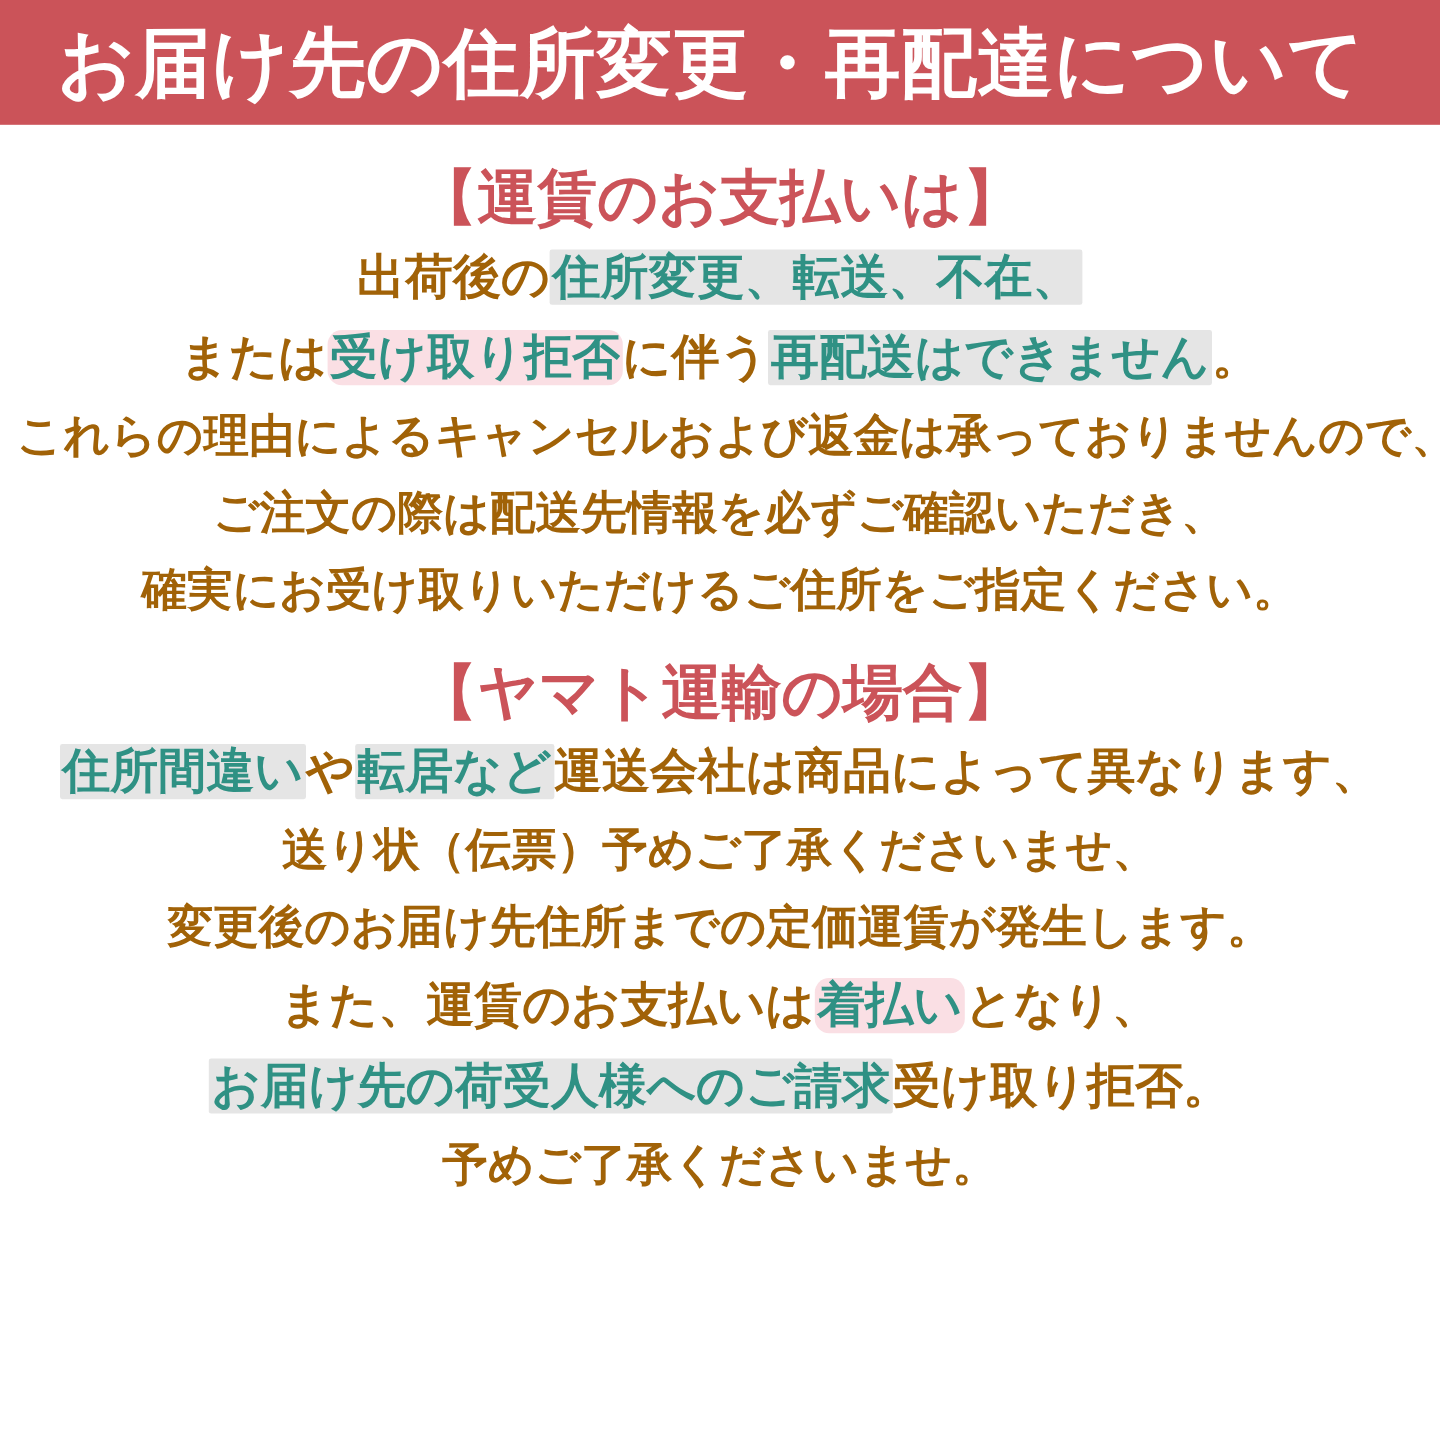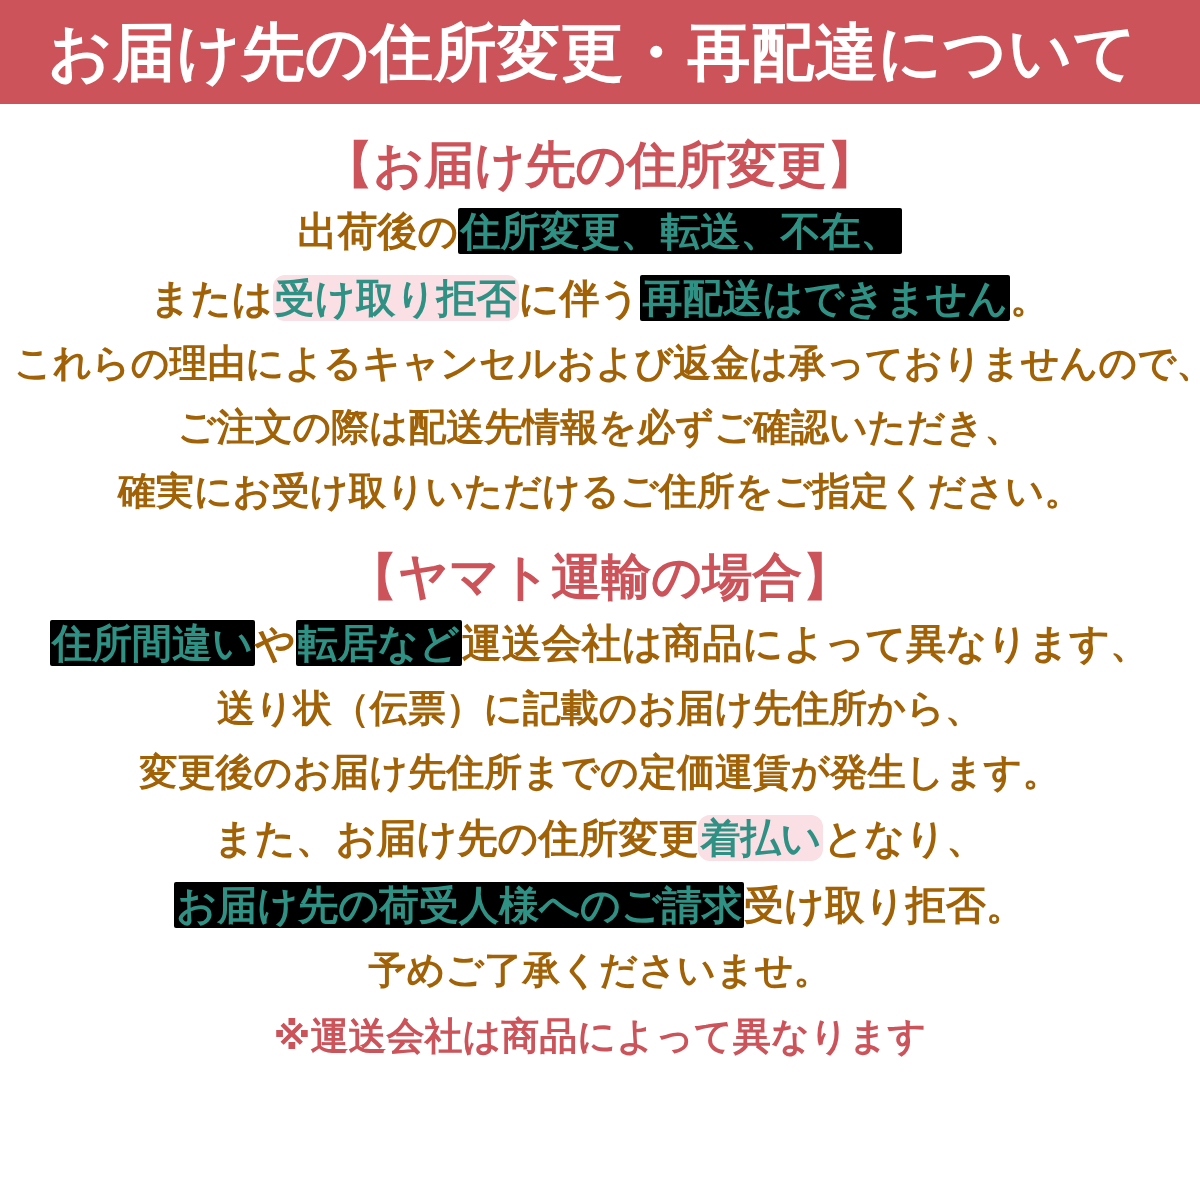--- a/index.html
+++ b/index.html
@@ -56,21 +56,21 @@
     font-size: 40px;
     font-weight: 700;
     line-height: 1.42;
     white-space: nowrap;
   }
   .line.sm {
     font-size: 38px;
   }
   .hl-green {
     color: #2f9184;
-    background: #000000;
+    background: #e5e5e5;
     padding: 0 2px;
     border-radius: 2px;
   }
   .hl-pink {
     color: #2f9184;
     background: #fadfe4;
     padding: 0 2px;
     border-radius: 12px;
   }
   .plain {
@@ -91,21 +91,21 @@
 <body>
 
 <div class="page">
 
   <div class="header-band">
     <div class="header-title">お届け先の住所変更・再配達について</div>
   </div>
 
   <div class="content">
 
-    <div class="section-heading heading-1">【お届け先の住所変更】</div>
+    <div class="section-heading heading-1">【運賃のお支払いは】</div>
 
     <div class="block block-maker">
       <div class="line">
         <span class="plain">出荷後の</span><span class="hl-green">住所変更、転送、不在、</span>
       </div>
       <div class="line">
         <span class="plain">または</span><span class="hl-pink">受け取り拒否</span><span class="plain">に伴う</span><span class="hl-green">再配送はできません</span><span class="plain">。</span>
       </div>
       <div class="line sm">
         <span class="plain">これらの理由によるキャンセルおよび返金は承っておりませんので、</span>
@@ -118,32 +118,31 @@
       </div>
     </div>
 
     <div class="section-heading heading-2">【ヤマト運輸の場合】</div>
 
     <div class="block block-yamato">
       <div class="line">
         <span class="hl-green">住所間違い</span><span class="plain">や</span><span class="hl-green">転居など</span><span class="plain">運送会社は商品によって異なります、</span>
       </div>
       <div class="line sm">
-        <span class="plain">送り状（伝票）に記載のお届け先住所から、</span>
+        <span class="plain">送り状（伝票）予めご了承くださいませ、</span>
       </div>
       <div class="line sm">
         <span class="plain">変更後のお届け先住所までの定価運賃が発生します。</span>
       </div>
       <div class="line">
-        <span class="plain">また、お届け先の住所変更</span><span class="hl-pink">着払い</span><span class="plain">となり、</span>
+        <span class="plain">また、運賃のお支払いは</span><span class="hl-pink">着払い</span><span class="plain">となり、</span>
       </div>
       <div class="line">
         <span class="hl-green">お届け先の荷受人様へのご請求</span><span class="plain">受け取り拒否。</span>
       </div>
       <div class="line sm">
         <span class="plain">予めご了承くださいませ。</span>
       </div>
     </div>
 
-    <div class="note">※運送会社は商品によって異なります</div>
 
   </div>
 </div>
 
 </body></html>

